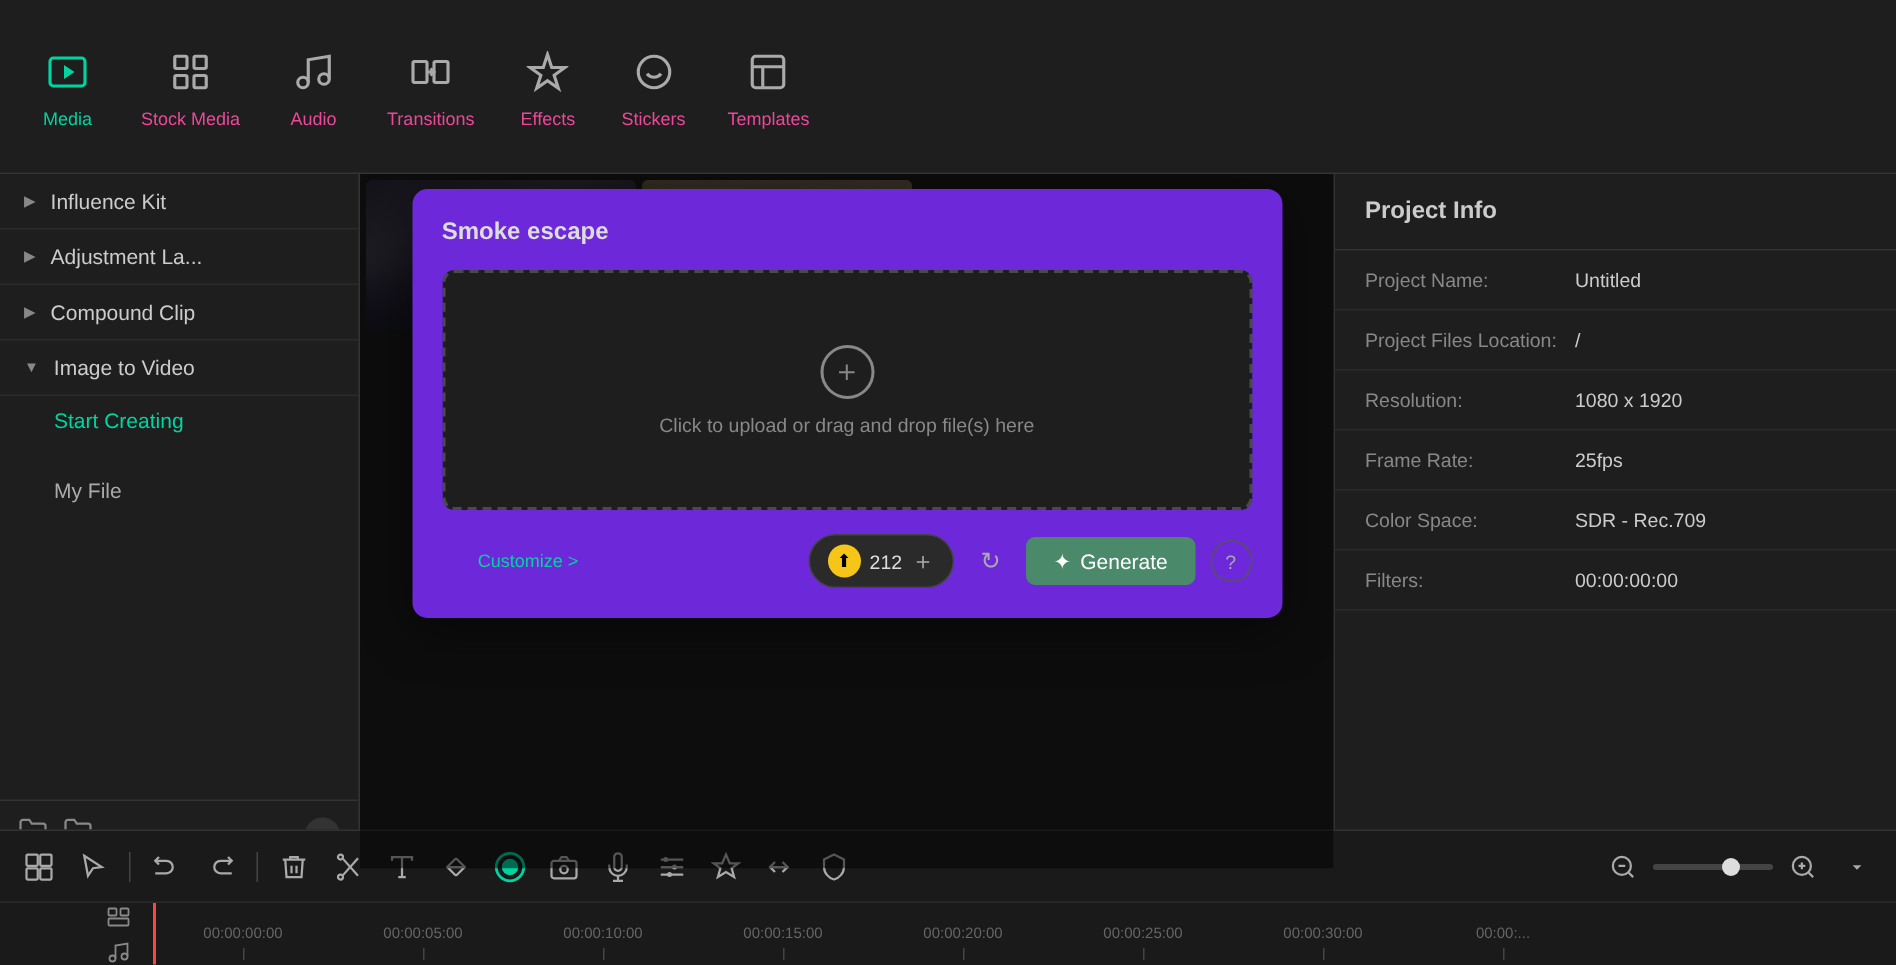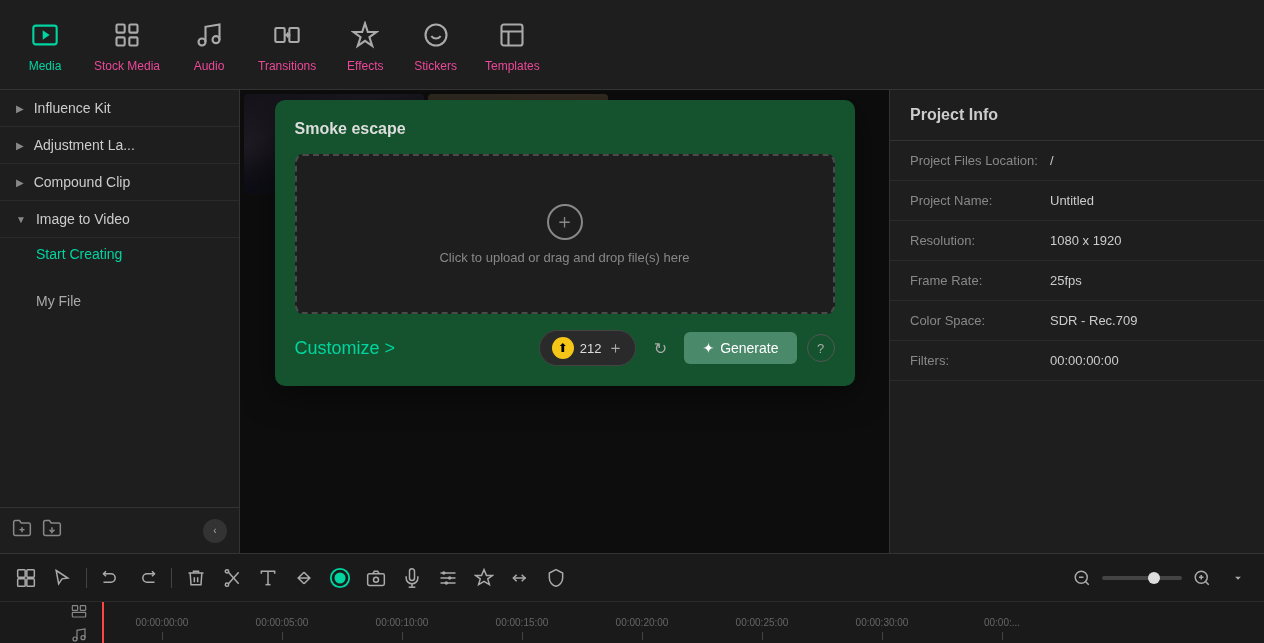--- a/index.html
+++ b/index.html
@@ -13,21 +13,21 @@
       position: relative;
     }
 
     
     .top-toolbar {
       display: flex;
       align-items: center;
       background: #1e1e1e;
       border-bottom: 1px solid #333;
       padding: 0 10px;
-      height: 90px;
+      height: 116px;
     }
     .toolbar-item {
       display: flex;
       flex-direction: column;
       align-items: center;
       justify-content: center;
       gap: 6px;
       padding: 8px 14px;
       cursor: pointer;
       border-radius: 6px;
@@ -146,21 +146,21 @@
       position: absolute;
       top: 0; left: 0; right: 0; bottom: 0;
       background: rgba(0,0,0,0.5);
       display: flex;
       align-items: flex-start;
       justify-content: center;
       padding-top: 10px;
       z-index: 10;
     }
     .modal {
-      background: #14532d;
+      background: #6d28d9;
       border-radius: 10px;
       padding: 20px;
       width: 580px;
       box-shadow: 0 8px 32px rgba(0,0,0,0.5);
     }
     .modal-title {
       font-size: 16px;
       font-weight: 600;
       color: #ddd;
       margin-bottom: 16px;
@@ -193,23 +193,24 @@
       color: #888;
     }
     .modal-footer {
       display: flex;
       align-items: center;
       justify-content: space-between;
       margin-top: 16px;
     }
     .customize-link {
       color: #00d4a0;
-      font-size: 18px;
+      font-size: 12px;
       cursor: pointer;
       text-decoration: none;
+      margin-left: 24px;
     }
     .modal-actions {
       display: flex;
       align-items: center;
       gap: 10px;
     }
     .credits-badge {
       background: #2a2a2a;
       border: 1px solid #444;
       border-radius: 20px;
@@ -572,26 +573,26 @@
             <div class="help-btn">?</div>
           </div>
         </div>
       </div>
     </div>
   </div>
 
   <div class="project-info-panel">
     <div class="project-info-header">Project Info</div>
     <div class="project-info-row">
+      <span class="project-info-label">Project Name:</span>
+      <span class="project-info-value">Untitled</span>
+    </div>
+    <div class="project-info-row">
       <span class="project-info-label">Project Files Location:</span>
       <span class="project-info-value">/</span>
-    </div>
-    <div class="project-info-row">
-      <span class="project-info-label">Project Name:</span>
-      <span class="project-info-value">Untitled</span>
     </div>
     <div class="project-info-row">
       <span class="project-info-label">Resolution:</span>
       <span class="project-info-value">1080 x 1920</span>
     </div>
     <div class="project-info-row">
       <span class="project-info-label">Frame Rate:</span>
       <span class="project-info-value">25fps</span>
     </div>
     <div class="project-info-row">

